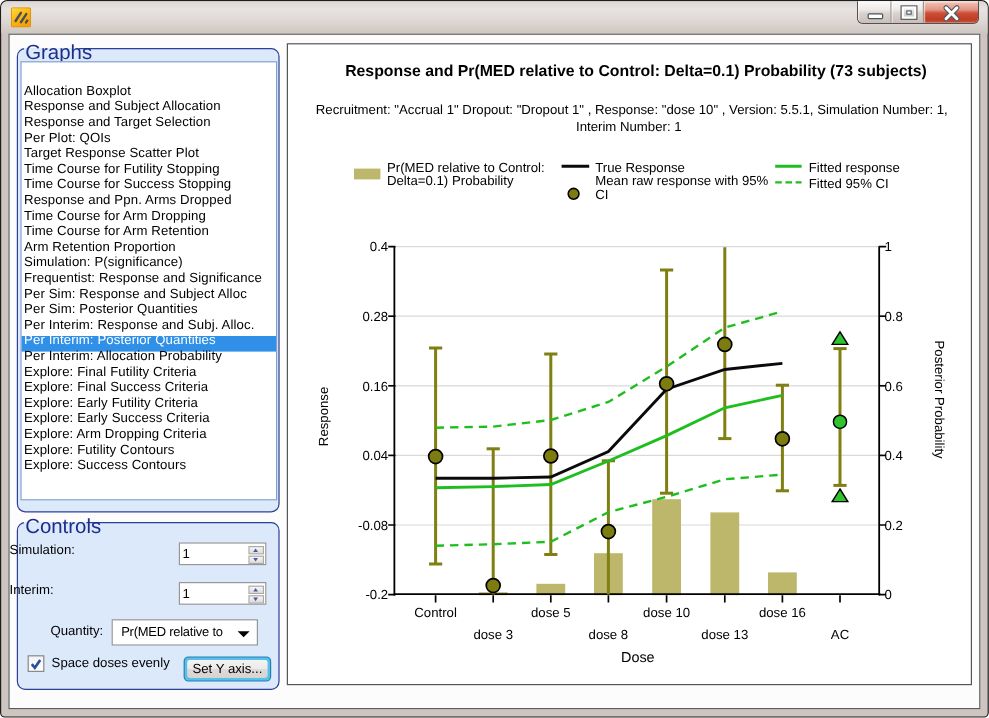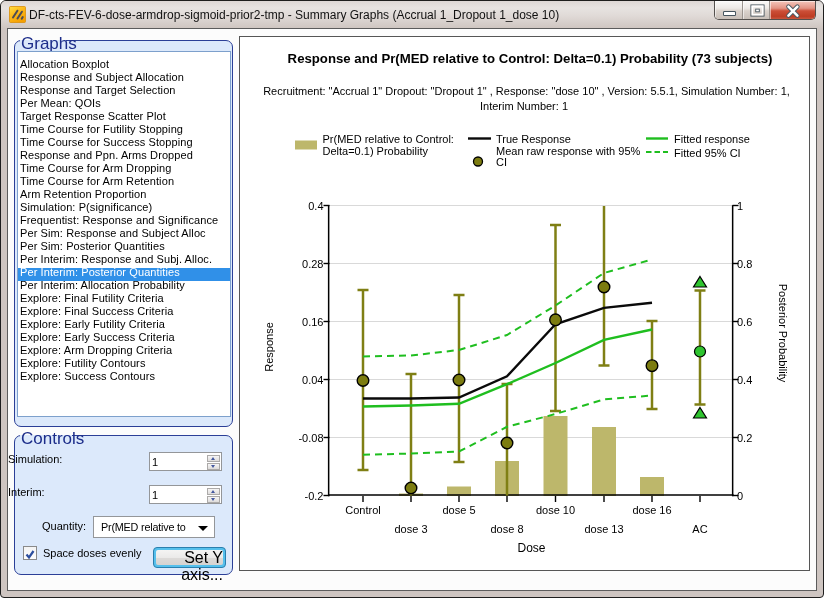--- a/index.html
+++ b/index.html
@@ -17,61 +17,60 @@
 
 .grp{position:absolute;border:1px solid #2b3f97;border-radius:7px;background:#DCE9FB}
 .grplabel{position:absolute;font-size:17px;color:#1c2d8a;background:transparent;z-index:3}
 .grpcover{position:absolute;height:2px;background:#DCE9FB;z-index:2}
 #grpGraphs{left:6px;top:11px;width:219px;height:387px}
 #lblGraphs{left:13px;top:5px}
 #covGraphs{left:12px;top:10.5px;width:46px}
 #grpControls{left:6px;top:406px;width:219px;height:140px}
 #lblControls{left:13px;top:400px}
 #covControls{left:12px;top:405.5px;width:52px}
-#listbox{position:absolute;left:9px;top:22px;width:214px;height:366px;background:#fff;border:1px solid #7DA0CC;padding-top:8px;z-index:4}
+#listbox{position:absolute;left:9px;top:22px;width:214px;height:366px;background:#fff;border:1px solid #7DA0CC;padding-top:20px;z-index:4}
 .li{height:13px;line-height:8.8px;font-size:11px;letter-spacing:0.1px;color:#000;padding-left:2px;white-space:nowrap}
 .li.sel{background:#3090E8;color:#fff}
 
 .ctl-label{position:absolute;font-size:11px;color:#000;z-index:4}
 .spin{position:absolute;width:73px;height:19px;background:#fff;border:1px solid #949699;font-size:11px;z-index:4}
 .spin .val{position:absolute;left:2px;top:3px}
 .spin .btns{position:absolute;right:1px;top:1px;width:13px;height:15px}
 .sbtn{position:absolute;left:0;width:13px;height:7px;background:linear-gradient(#F7F6F6,#DEDCDB);border:1px solid #ACAAA9}
 .sbtn.up{top:0.5px}
 .sbtn.dn{top:8.5px}
 .arr{position:absolute;left:3px;width:0;height:0}
 .arr.up{top:1.8px;border-left:2.8px solid transparent;border-right:2.8px solid transparent;border-bottom:3.6px solid #44599F}
 .arr.dn{top:1.8px;border-left:2.8px solid transparent;border-right:2.8px solid transparent;border-top:3.6px solid #44599F}
 #dropdown{position:absolute;left:85px;top:487px;width:122px;height:22px;background:#fff;border:1px solid #949699;z-index:4}
 #dropdown .txt{position:absolute;left:7px;top:4px;font-size:10.8px;letter-spacing:-0.2px}
 #dropdown .da{position:absolute;right:6px;top:9px;width:0;height:0;border-left:5px solid transparent;border-right:5px solid transparent;border-top:5px solid #000}
 #chk{position:absolute;left:15px;top:517px;width:14px;height:14px;background:linear-gradient(#F4F4F4,#FDFDFD);border:1px solid #8A8A8A;z-index:4}
 #setybtn{position:absolute;left:145px;top:518px;width:73px;height:21px;border:1px solid #2a7fae;border-radius:4px;background:#56C0EC;padding:2px;z-index:4}
-#setybtn .face{width:100%;height:100%;border-radius:2px;background:linear-gradient(#F4F4F3,#EBEAE9 50%,#DDDBD9 50%,#D6D3D1 100%);text-align:right;font-size:16px;line-height:16.5px;color:#000}
+#setybtn .face{width:100%;height:100%;border-radius:2px;background:linear-gradient(#F4F4F3,#EBEAE9 50%,#DDDBD9 50%,#D6D3D1 100%);text-align:center;font-size:11px;line-height:16.5px;color:#000}
 
 #chart{position:absolute;left:231px;top:7px;width:571px;height:535px;background:#fff;border:1px solid #565656}
 </style>
 </head>
 <body>
 <div id="win">
  <div id="titlebar">
   <svg id="ticon" viewBox="0 0 17 17">
     <defs>
           <linearGradient id="ig" x1="0" y1="0" x2="0.6" y2="1">
       <stop offset="0" stop-color="#FFDF43"></stop>
             <stop offset="0.5" stop-color="#FCB818"></stop>
             <stop offset="1" stop-color="#F5A002"></stop>
     </linearGradient>
         </defs>
     <rect x="0.5" y="0.5" width="16" height="16" rx="1" fill="url(#ig)" stroke="#D98E09" stroke-width="0.8"></rect>
     <line x1="4" y1="11.5" x2="8.4" y2="4.7" stroke="#4d4d55" stroke-width="2" stroke-linecap="round"></line>
     <line x1="8.5" y1="12.5" x2="12.9" y2="5.7" stroke="#4d4d55" stroke-width="2" stroke-linecap="round"></line>
     <line x1="12.7" y1="12.7" x2="13.7" y2="11.1" stroke="#4d4d55" stroke-width="2" stroke-linecap="round"></line>
   </svg>
-  <div id="ttext">DF-cts-FEV-6-dose-armdrop-sigmoid-prior2-tmp - Summary Graphs (Accrual 1_Dropout 1_dose 10)</div>
  </div>
  <div id="capbtns">
    <div class="cbtn" id="btnmin">
      <div style="position:absolute;left:9px;top:10.5px;width:11px;height:3px;background:#fff;box-shadow:0 0 0 1px #46555e;border-radius:0.5px"></div>
    </div>
    <div class="cbtn" id="btnmax">
      <svg width="27" height="19" viewBox="0 0 27 19" style="position:absolute;left:0;top:0">
        <rect x="7.9" y="3.9" width="13.2" height="11.2" fill="none" stroke="#46555e" stroke-width="0.9"></rect>
        <rect x="9.4" y="5.4" width="10.2" height="8.2" fill="none" stroke="#fff" stroke-width="1.6"></rect>
        <rect x="12.7" y="8.1" width="3.6" height="2.7" fill="#fff" stroke="#46555e" stroke-width="0.9"></rect>
@@ -86,21 +85,21 @@
  </div>
  <div id="client">
 
   <div class="grp" id="grpGraphs"></div>
   <div class="grpcover" id="covGraphs"></div>
   <div class="grplabel" id="lblGraphs">Graphs</div>
   <div id="listbox">
     <div class="li">Allocation Boxplot</div>
     <div class="li">Response and Subject Allocation</div>
     <div class="li">Response and Target Selection</div>
-    <div class="li">Per Mean: QOIs</div>
+    <div class="li">Per Plot: QOIs</div>
     <div class="li">Target Response Scatter Plot</div>
     <div class="li">Time Course for Futility Stopping</div>
     <div class="li">Time Course for Success Stopping</div>
     <div class="li">Response and Ppn. Arms Dropped</div>
     <div class="li">Time Course for Arm Dropping</div>
     <div class="li">Time Course for Arm Retention</div>
     <div class="li">Arm Retention Proportion</div>
     <div class="li">Simulation: P(significance)</div>
     <div class="li">Frequentist: Response and Significance</div>
     <div class="li">Per Sim: Response and Subject Alloc</div>

